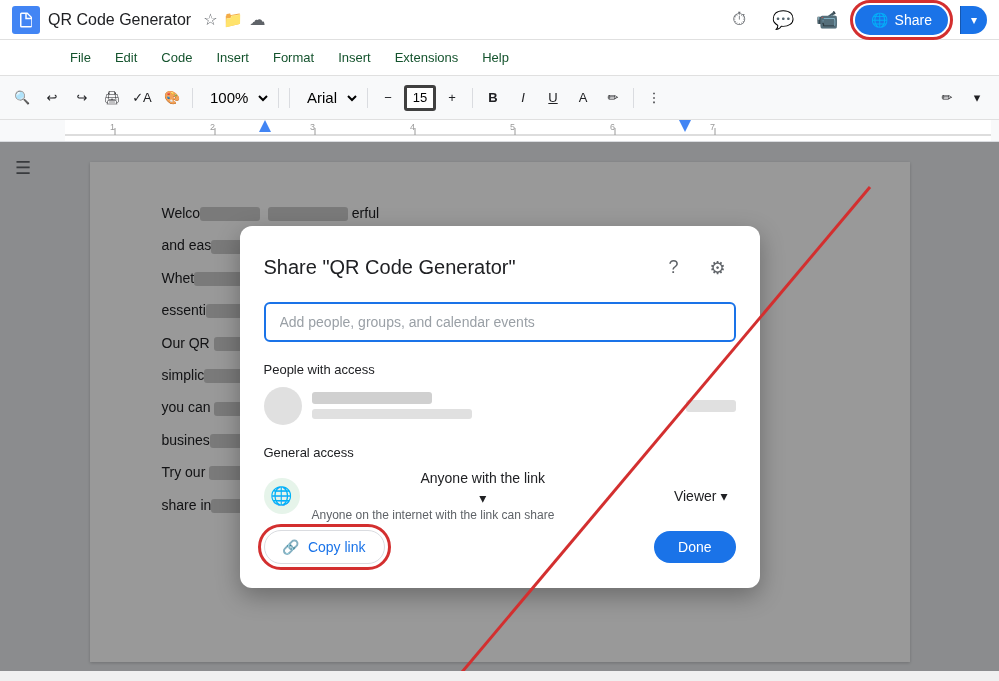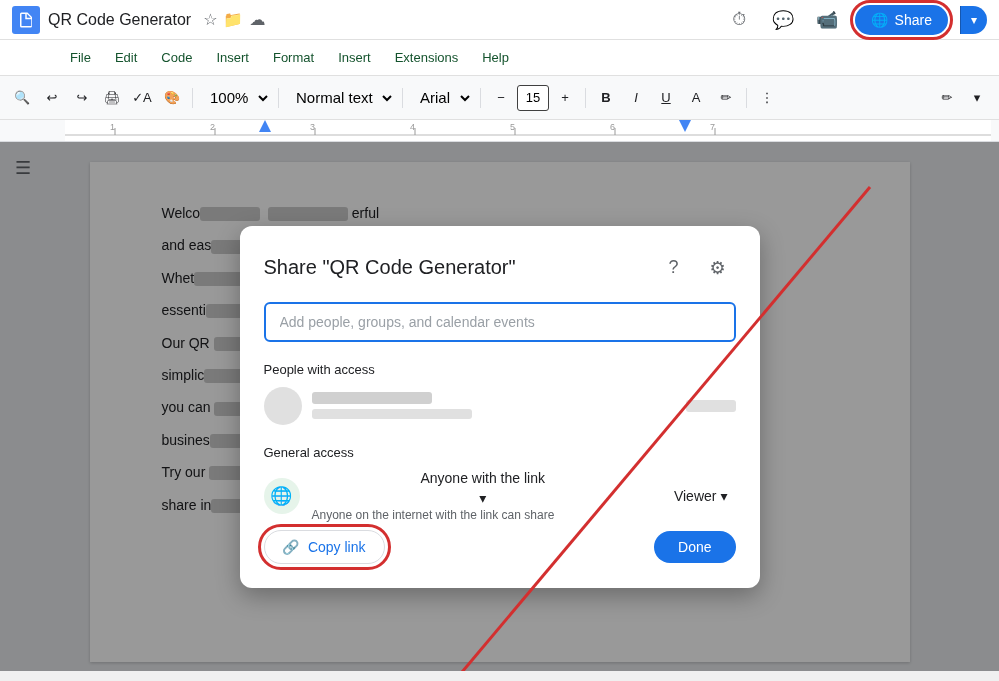--- a/index.html
+++ b/index.html
@@ -118,21 +118,21 @@
     }
     .tool-divider {
       width: 1px; height: 20px;
       background: #dadce0;
       margin: 0 4px;
     }
     .tool-bold { font-weight: bold; }
     .tool-italic { font-style: italic; }
     .font-size-input {
       width: 32px; height: 26px;
-      border: 1px solid #404040;
+      border: 3px solid #404040;
       border-radius: 3px;
       text-align: center;
       font-size: 13px;
     }
 
     
     .ruler {
       height: 22px;
       background: #f8f9fa;
       border-bottom: 1px solid #dadce0;
@@ -416,23 +416,20 @@
     <button class="tool-btn">↩</button>
     <button class="tool-btn">↪</button>
     <button class="tool-btn">🖨</button>
     <button class="tool-btn">✓A</button>
     <button class="tool-btn">🎨</button>
     <div class="tool-divider"></div>
     <select class="tool-select">
       <option>100%</option>
     </select>
     <div class="tool-divider"></div>
-    <select class="tool-select">
-      <option>Normal text</option>
-    </select>
     <div class="tool-divider"></div>
     <select class="tool-select">
       <option>Arial</option>
     </select>
     <div class="tool-divider"></div>
     <button class="tool-btn">−</button>
     <input class="font-size-input" value="15" style="">
     <button class="tool-btn">+</button>
     <div class="tool-divider"></div>
     <button class="tool-btn tool-bold">B</button>

